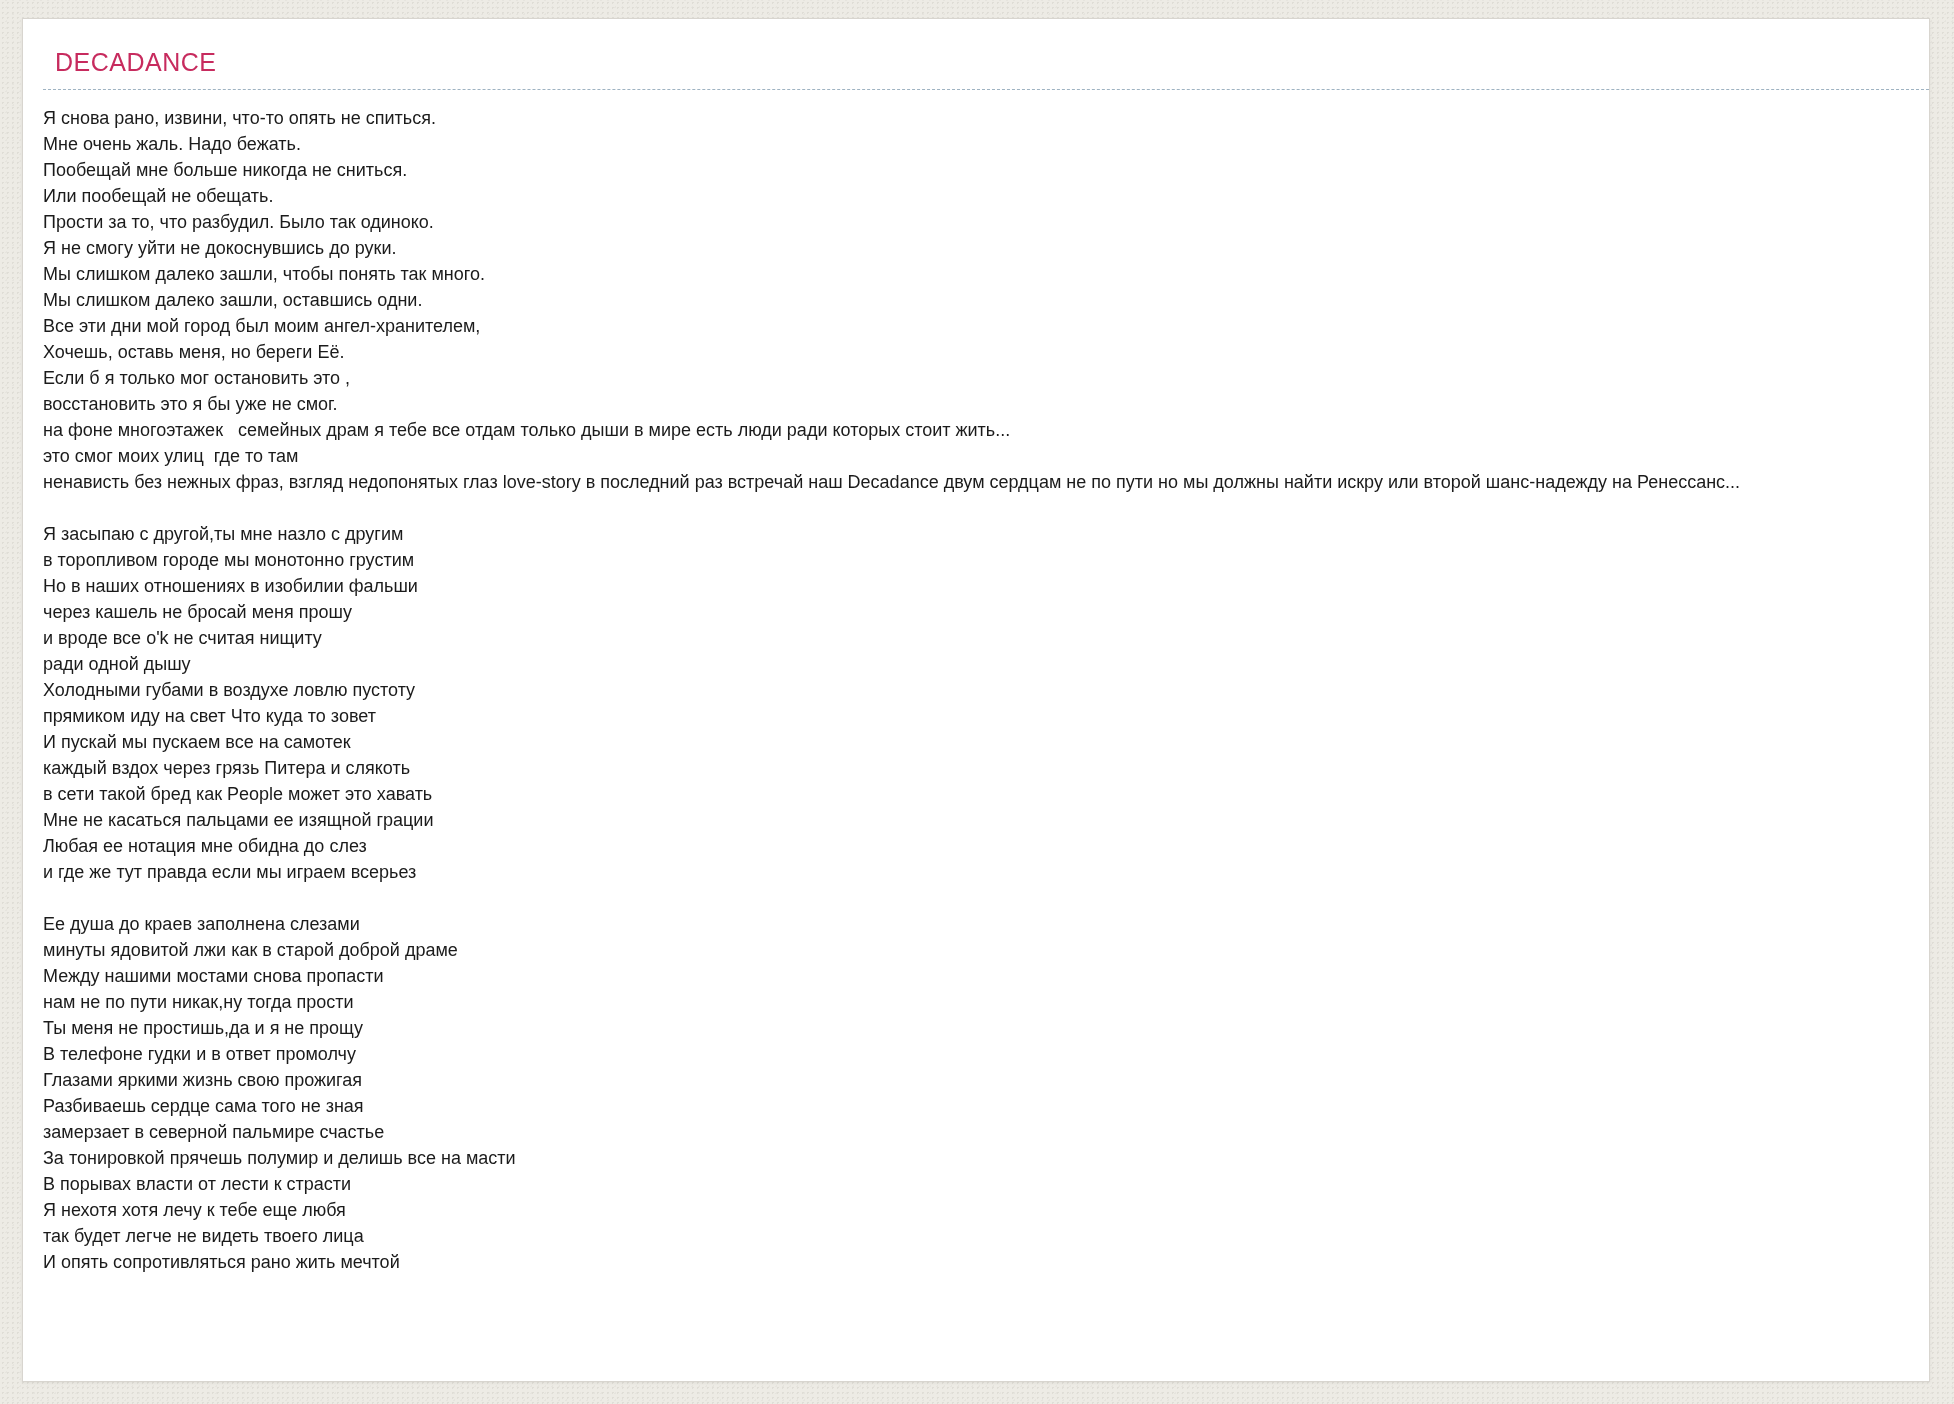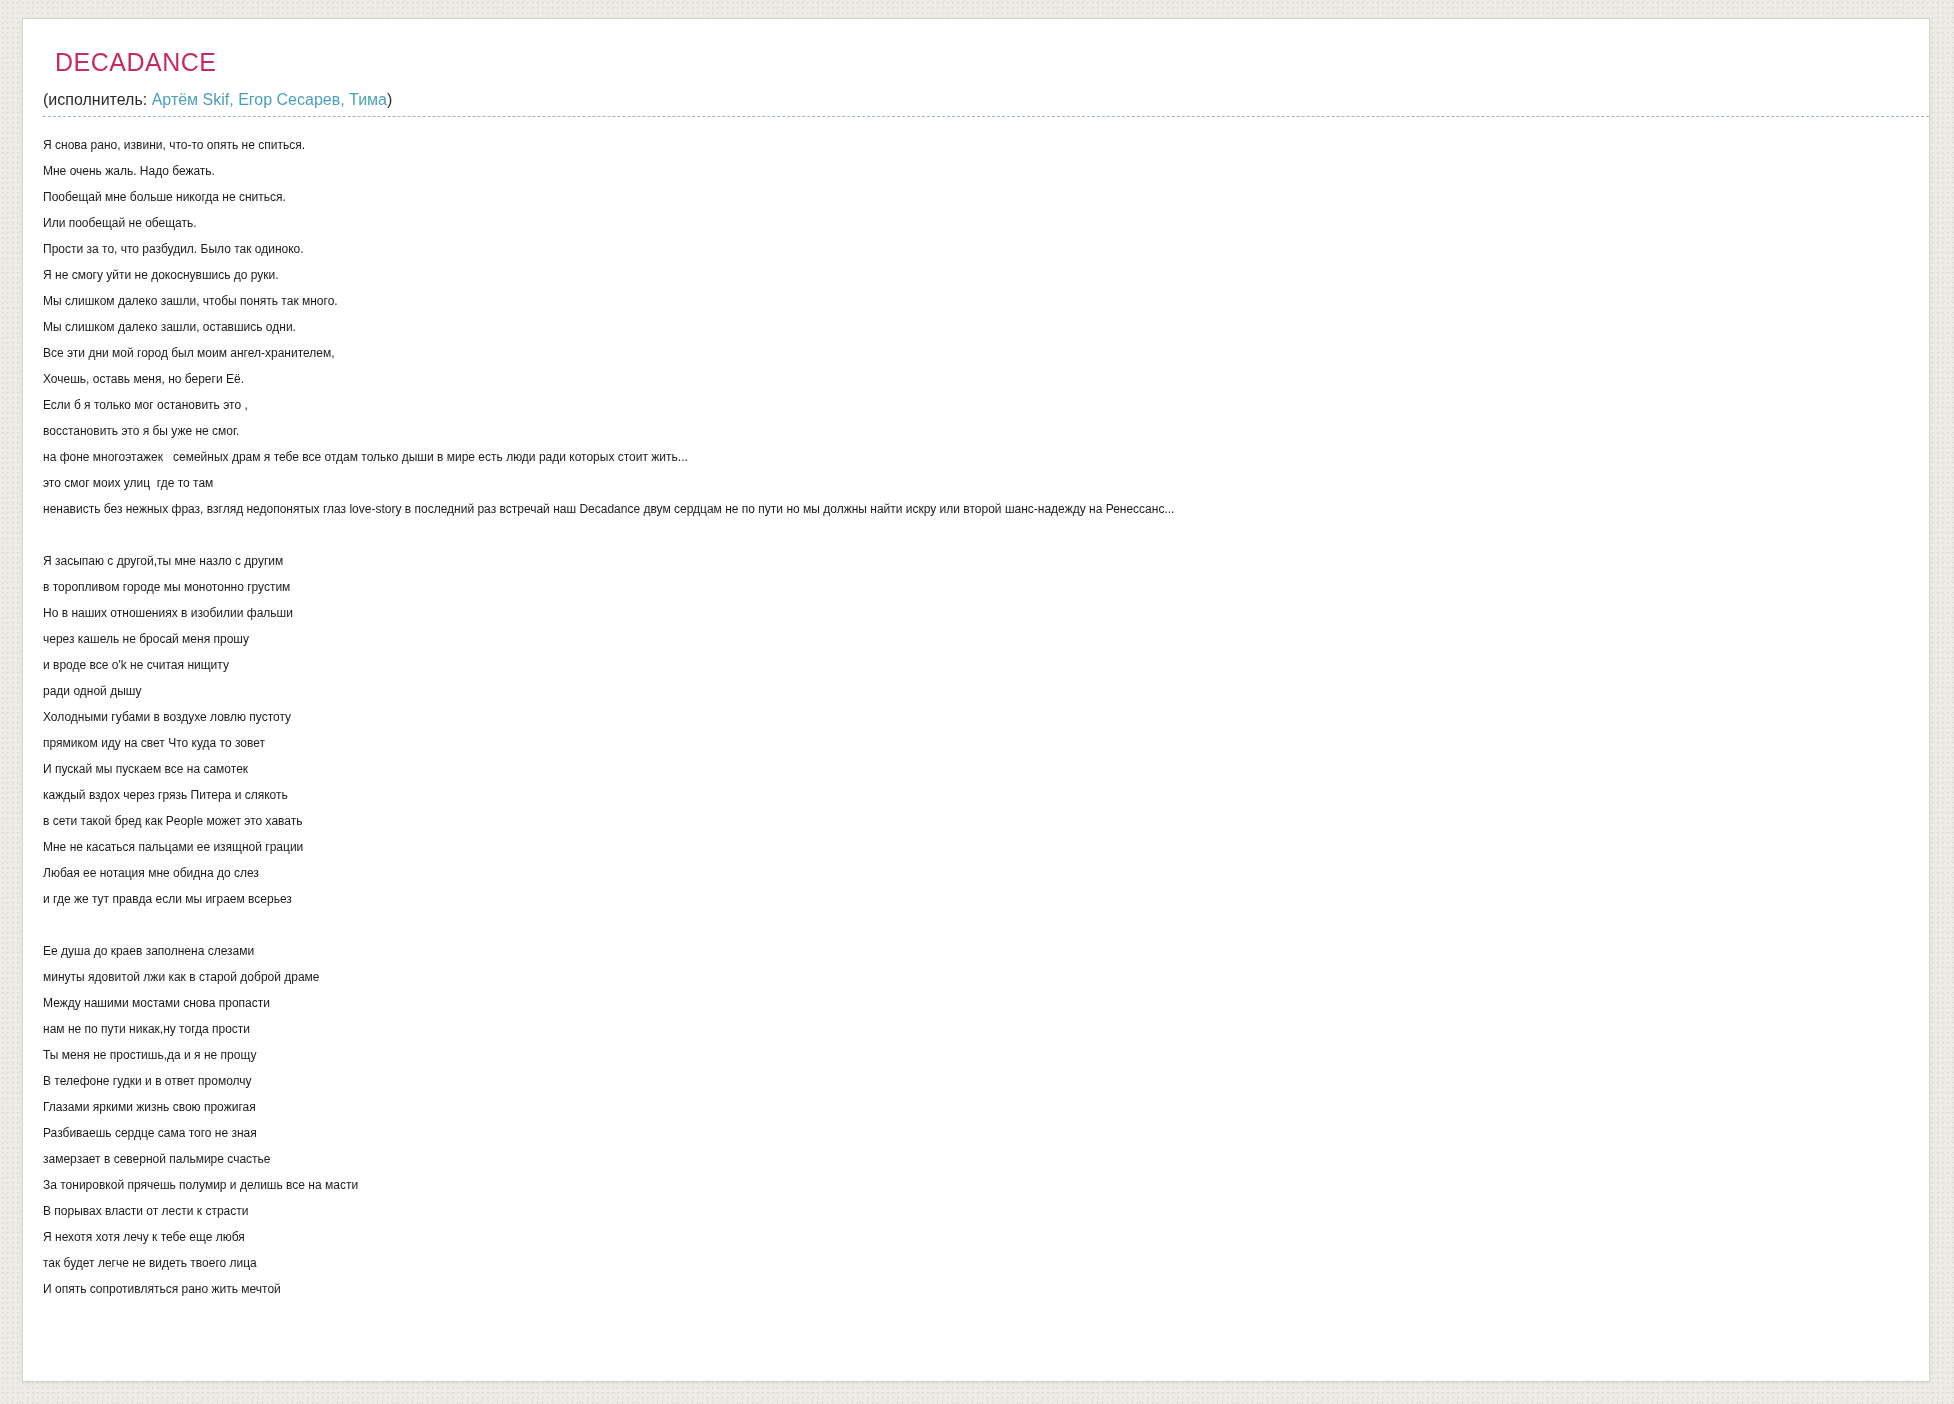--- a/index.html
+++ b/index.html
@@ -49,40 +49,37 @@
     color: #4b9fbb;
     text-decoration: none;
   }
   .separator {
     border-bottom: 1px dashed #9fb3c2;
     margin-top: 6px;
     margin-right: 0;
   }
   .lyrics {
     margin-top: 15px;
-    font-size: 12px;
+    font-size: 18px;
     color: #1b1b1b;
   }
   .lyric-line {
     white-space: pre;
     line-height: 26px;
     height: 26px;
   }
   .stanza-gap {
     height: 26px;
   }
 </style>
 </head>
 <body>
 
 <div class="card">
   <h1 class="song-title">DECADANCE</h1>
-  <div class="artist-line">
-    <span>(исполнитель: </span><span class="artist-links" id="artists"><a href="#">Артём Skif</a>, <a href="#">Егор Сесарев</a>, <a href="#">Тима</a></span><span>)</span>
-  </div>
   <div class="separator"></div>
   <div class="lyrics" id="lyrics">
       <div class="lyric-line">Я снова рано, извини, что-то опять не спиться.</div>
       <div class="lyric-line">Мне очень жаль. Надо бежать.</div>
       <div class="lyric-line">Пообещай мне больше никогда не сниться.</div>
       <div class="lyric-line">Или пообещай не обещать.</div>
       <div class="lyric-line">Прости за то, что разбудил. Было так одиноко.</div>
       <div class="lyric-line">Я не смогу уйти не докоснувшись до руки.</div>
       <div class="lyric-line">Мы слишком далеко зашли, чтобы понять так много.</div>
       <div class="lyric-line">Мы слишком далеко зашли, оставшись одни.</div>

